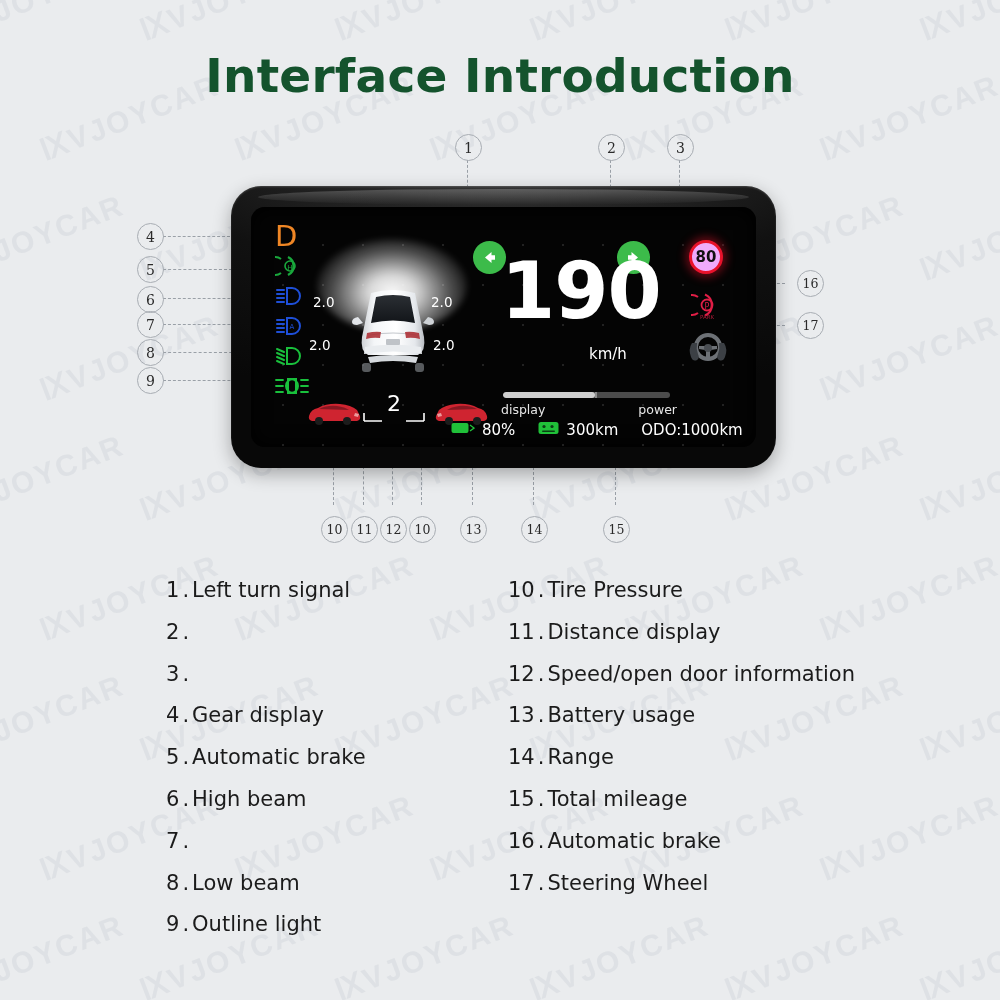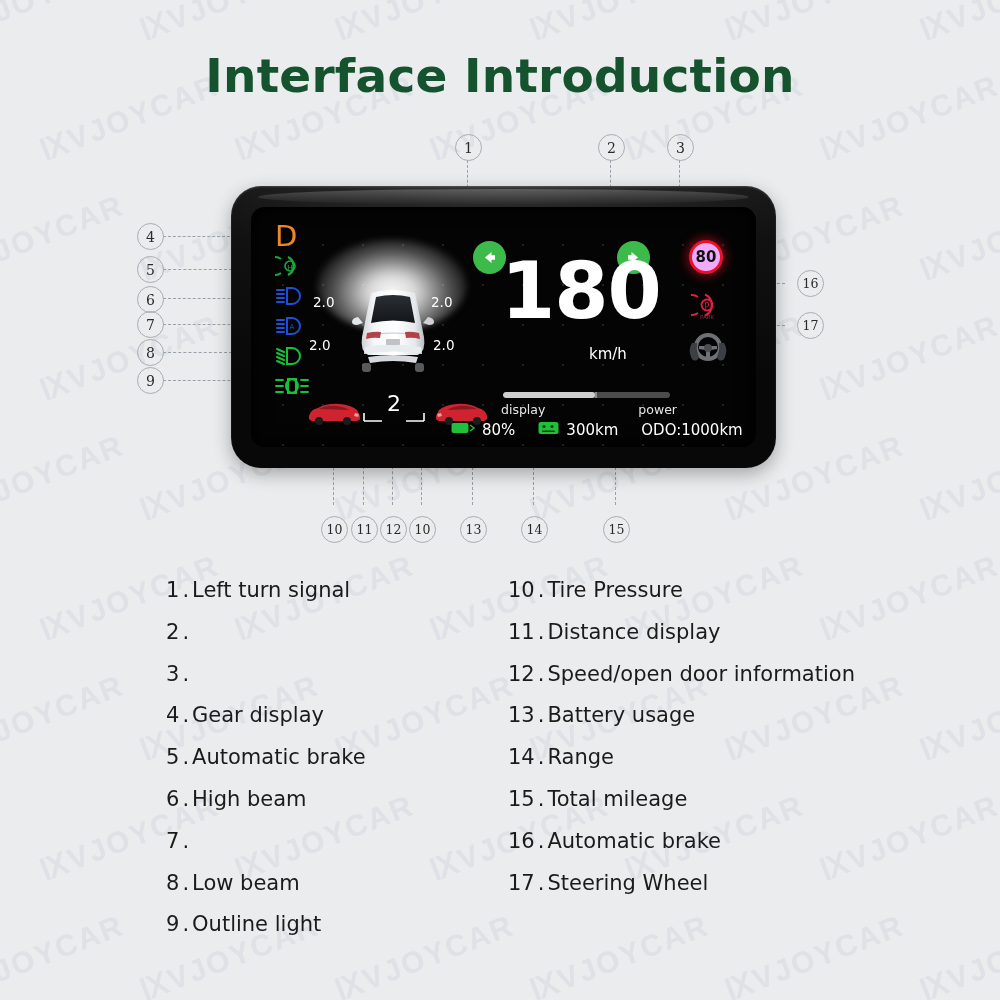--- a/index.html
+++ b/index.html
@@ -367,21 +367,21 @@
       <svg width="19" height="19" viewBox="0 0 19 19">
         <path d="M11.5 4 L5 9.5 L11.5 15 L11.5 11.7 L15 11.7 L15 7.3 L11.5 7.3 Z" fill="#fff"></path>
       </svg>
     </div>
     <div id="turnR" class="turn">
       <svg width="19" height="19" viewBox="0 0 19 19">
         <path d="M7.5 4 L14 9.5 L7.5 15 L7.5 11.7 L4 11.7 L4 7.3 L7.5 7.3 Z" fill="#fff"></path>
       </svg>
     </div>
 
-    <div id="speed">180</div>
+    <div id="speed">190</div>
     <div id="unit">km/h</div>
 
     <div id="cpbar">
       <div id="cpfill" style="width: 55%;"></div>
       <div id="cpmark" style="left: 55%;"></div>
     </div>
     <div id="cplabels">
       <span>display</span>
       <span>power</span>
     </div>

